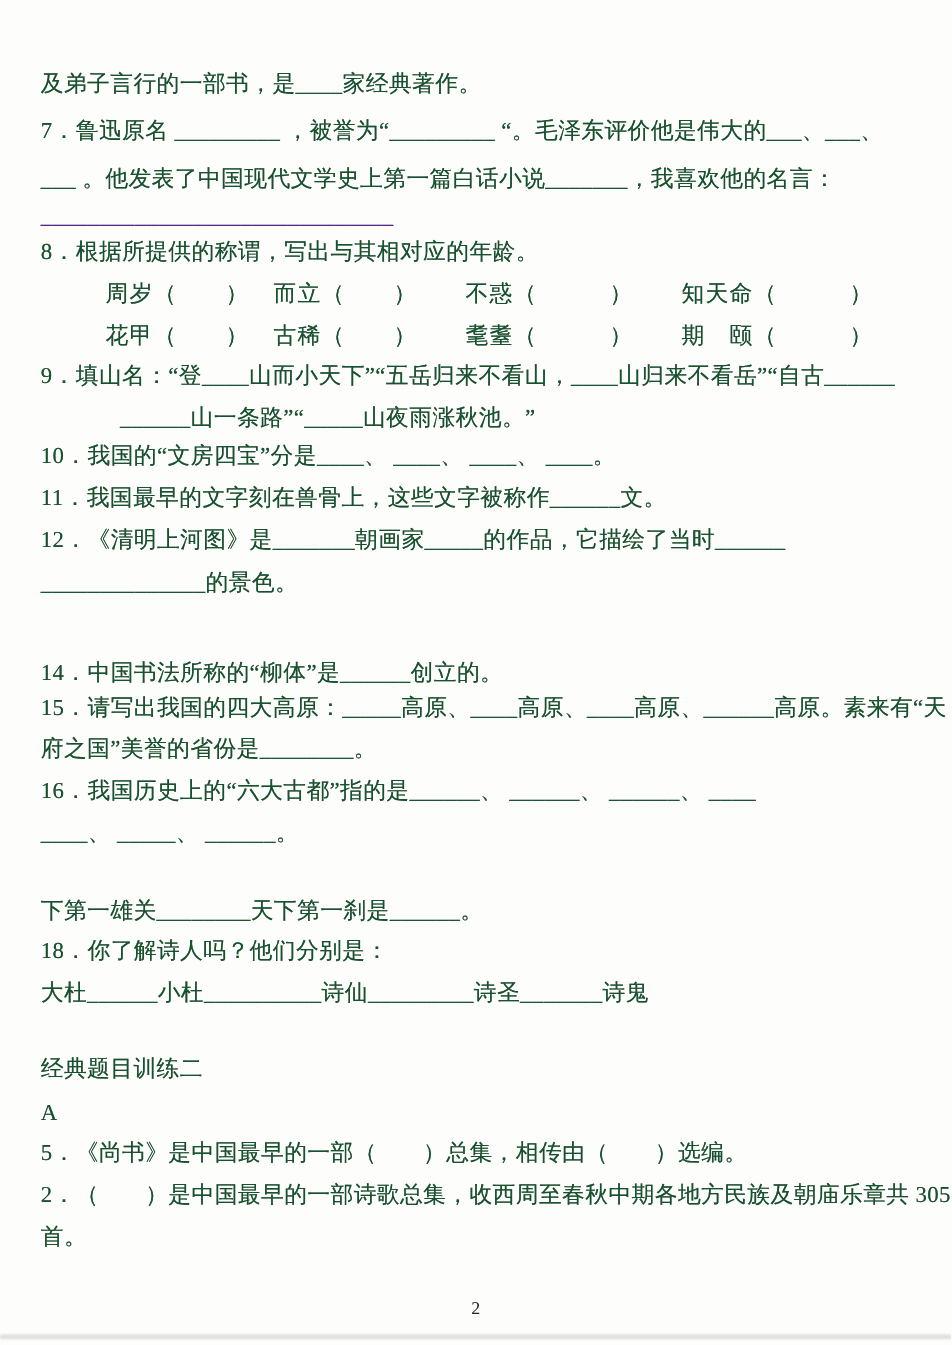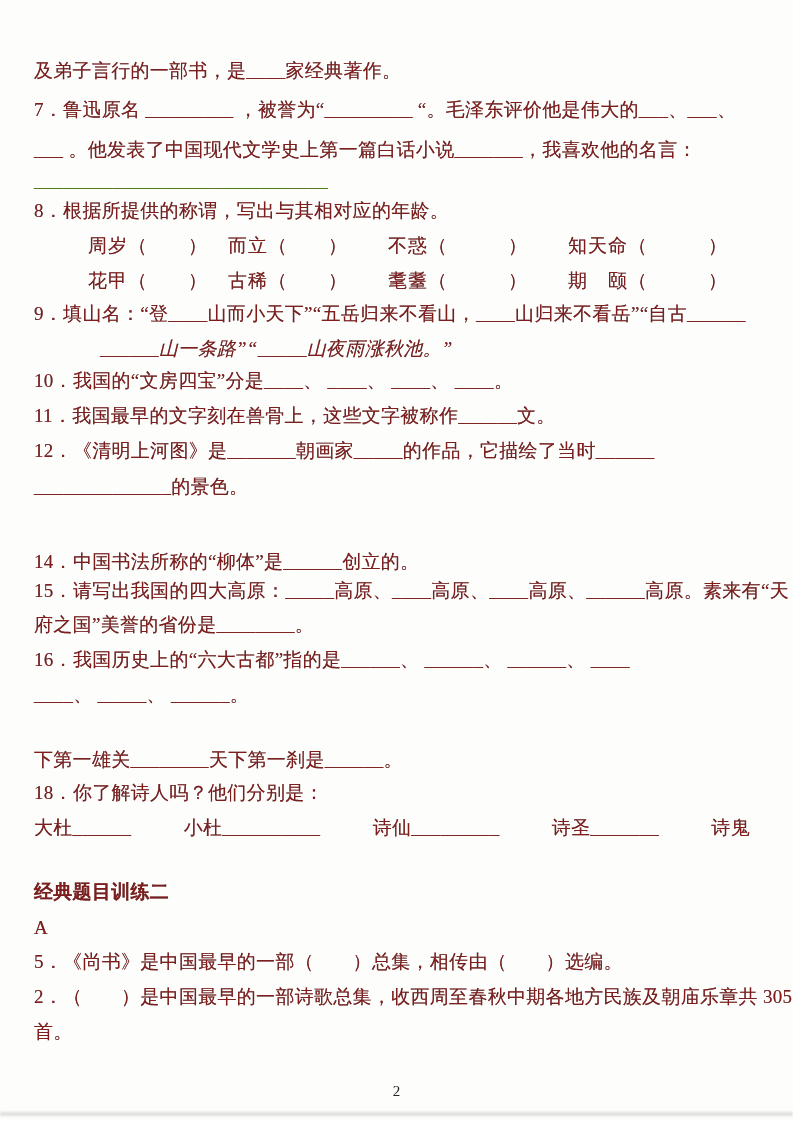--- a/index.html
+++ b/index.html
@@ -13,35 +13,35 @@
     width: 793px; height: 1121px;
     overflow: hidden;
     background: #fdfdfc;
   }
   .line {
     position: absolute;
     left: 34px;
     white-space: nowrap;
     font-size: 19px;
     line-height: 26px;
-    color: #7f1d1d;
+    color: #14532d;
     letter-spacing: 0.3px;
     text-shadow: 0 0 0.5px rgba(20,20,20,0.55);
   }
   .indent-ages { left: 88px; letter-spacing: 1px; }
-  .indent-q9   { left: 100px; font-style: italic; }
-  .answer-underline { color: #4d7c0f; }
+  .indent-q9   { left: 100px; }
+  .answer-underline { color: #4c1d95; }
   .poets {
     display: flex;
-    justify-content: space-between;
+    justify-content: flex-start;
     left: 34px;
     width: 716px;
   }
   .poets span { white-space: nowrap; }
-  .heading { font-weight: bold; }
+  .heading { font-weight: normal; }
   .page-num {
     position: absolute;
     top: 1083px; left: 0;
     width: 100%;
     text-align: center;
     font-size: 15px;
     color: #222;
   }
   .scan-edge {
     position: absolute;

